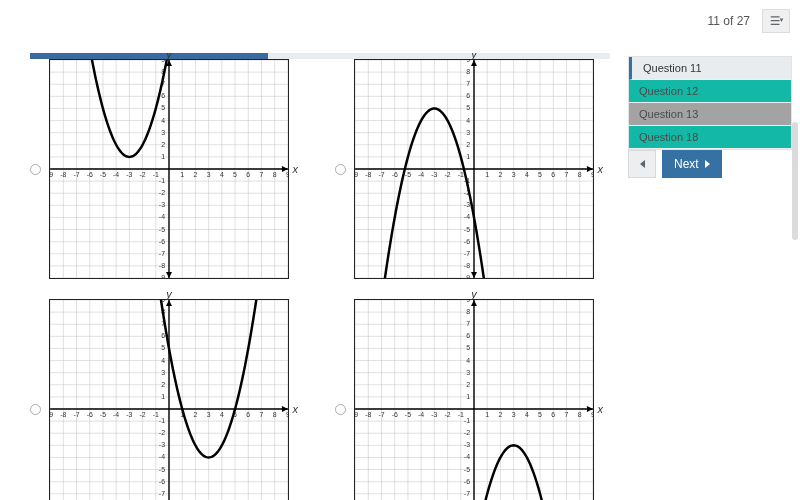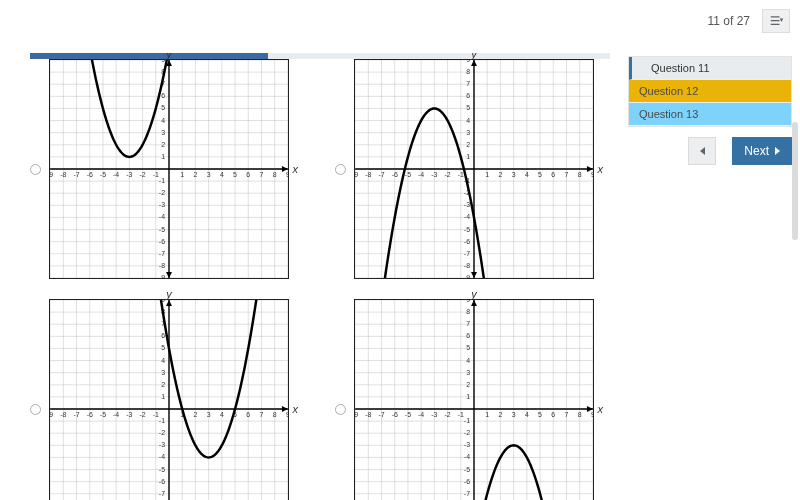--- a/index.html
+++ b/index.html
@@ -45,29 +45,29 @@
   .qlist {
     border: 1px solid #e1e3e5; background: #fff; max-height: 184px; overflow: hidden;
     position: relative;
   }
   .qscrolltrack {
     position: absolute; right: -6px; top: 66px; width: 6px; height: 118px;
     background: #d9dbdd; border-radius: 3px;
   }
   .qitem {
     font-size: 11px; color: #4a4a4a; padding: 5px 10px; border-bottom: 1px solid #eceeef;
-    cursor: pointer; background: #eab308;
-  }
-  .qitem.alt { background: #7dd3fc; }
+    cursor: pointer; background: #14b8a6;
+  }
+  .qitem.alt { background: #a3a3a3; }
   .qitem.active {
-    background: #e9ecef; border-left: 3px solid #3671a3; padding-left: 19px;
+    background: #e9ecef; border-left: 3px solid #3671a3; padding-left: 11px;
     color: #333; font-weight: 500;
   }
   .navbtns {
-    display: flex; justify-content: flex-end; gap: 16px; margin-top: 10px;
+    display: flex; gap: 6px; margin-top: 0;
   }
   .btn-prev {
     width: 28px; height: 28px; background: #eceeef; border: 1px solid #d8dadc;
     display: flex; align-items: center; justify-content: center; cursor: pointer; color: #5b6770;
   }
   .btn-next {
     height: 28px; padding: 0 12px; background: #3671a3; color: #fff;
     display: flex; align-items: center; justify-content: center; cursor: pointer;
     font-size: 12px; gap: 6px;
   }
@@ -454,20 +454,21 @@
       </div>
 
     </div>
   </div>
 
   <div class="side">
     <div class="qlist">
         <div class="qitem active">Question 11</div>
         <div class="qitem">Question 12</div>
         <div class="qitem alt">Question 13</div>
+        <div class="qitem">Question 18</div>
       </div>
     <div class="qscrolltrack"></div>
     <div class="navbtns">
       <div class="btn-prev">
           <span class="tri"></span>
         </div>
       <div class="btn-next">
         <span>Next</span>
         <span class="tri"></span>
       </div>

